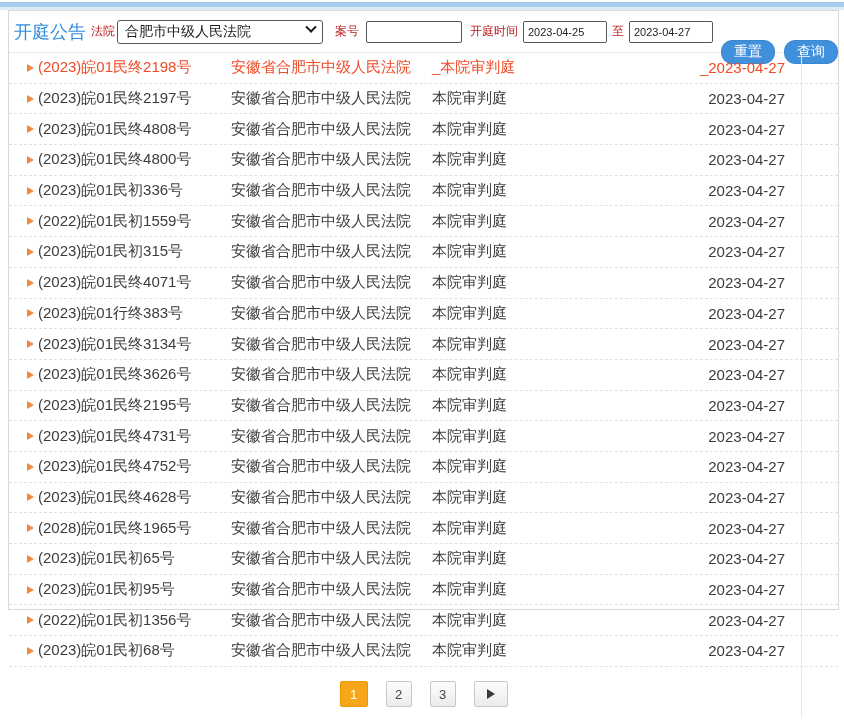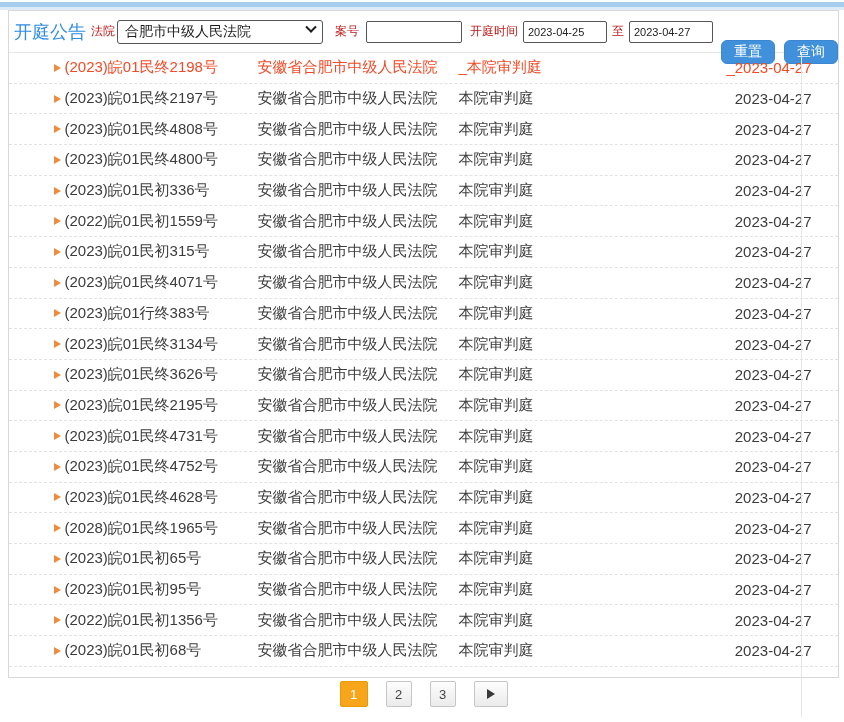--- a/index.html
+++ b/index.html
@@ -2,47 +2,47 @@
 <html><head>
 <meta charset="utf-8">
 <style>
   * { margin:0; padding:0; box-sizing:border-box; }
   html,body { width:844px; height:722px; background:#fff; overflow:hidden;
     font-family:"Liberation Sans","DejaVu Sans",sans-serif; }
 
   .top-strip { position:absolute; left:0; top:0; width:844px; height:10px;
     background:linear-gradient(#ffffff 0 2px,#a6ccee 2px 7px,#ddebf9 7px 10px); }
 
-  .page { position:absolute; left:8px; top:10px; width:831px; height:668px;
+  .page { position:absolute; left:8px; top:10px; width:831px; height:600px;
     border:1px solid #d8d8d8; background:#fff; }
 
   
   .header { position:relative; height:42px; border-bottom:1px solid #e6e6e6;
     display:flex; align-items:center; padding-left:5px; white-space:nowrap; }
   .title { font-size:18px; color:#2e8be0; margin-right:5px; }
   .lbl { font-size:12px; color:#b91c1c; }
   .select { width:206px; height:24px; border:1px solid #565656; border-radius:3px;
     background:#fff; display:flex; align-items:center; justify-content:space-between;
     padding:0 7px; font-size:14px; color:#1c1c1c; margin-left:2px; cursor:default; }
   .chev { width:8px; height:8px; border-right:2px solid #1c1c1c; border-bottom:2px solid #1c1c1c;
     transform:rotate(45deg) translate(-2px,-2px); margin-top:-3px; }
   .txt-input { height:22px; border:1px solid #565656; border-radius:2px; background:#fff;
     font-size:11px; color:#222; padding:0 4px; font-family:"Liberation Sans","DejaVu Sans",sans-serif; }
   .case-input { width:96px; margin-left:7px; }
   .date-input { width:84px; margin-left:5px; }
   .m12 { margin-left:12px; } .m8 { margin-left:8px; } .m5 { margin-left:5px; }
-  .btn { height:24px; border:1px solid #3a86d0; border-radius:6px; background:#4090dc;
+  .btn { height:24px; border:1px solid #3a86d0; border-radius:11px; background:#4090dc;
     color:#fff; font-size:14px; cursor:pointer; padding:0 12px;
     font-family:"Liberation Sans","DejaVu Sans",sans-serif;margin-top:41px; }
   .btn-reset { margin-left:8px; } .btn-search { margin-left:9px;font-family:Liberation Mono, monospace; }
 
   
   .tbody { position:relative; }
   .row { height:30.7px; display:flex; align-items:center; padding-left:18px;
-    border-bottom:1px dashed #e2e2e2; font-size:15px; color:#3c3c3c; cursor:pointer;justify-content:center; }
+    border-bottom:1px dashed #e2e2e2; font-size:15px; color:#3c3c3c; cursor:pointer; }
   .cell-arrow { width:11px; display:flex; align-items:center; }
   .tri { width:0; height:0; border-left:7px solid #f08a3e;
     border-top:4.5px solid transparent; border-bottom:4.5px solid transparent; }
   .cell-case { width:193px; }
   .cell-court { width:201px; }
   .cell-room { width:200px; }
   .cell-date { width:153px; text-align:right; }
   .row.hl { color:#f04a26; }
   .row.hl .tri { border-left-color:#f08a3e; }
 

